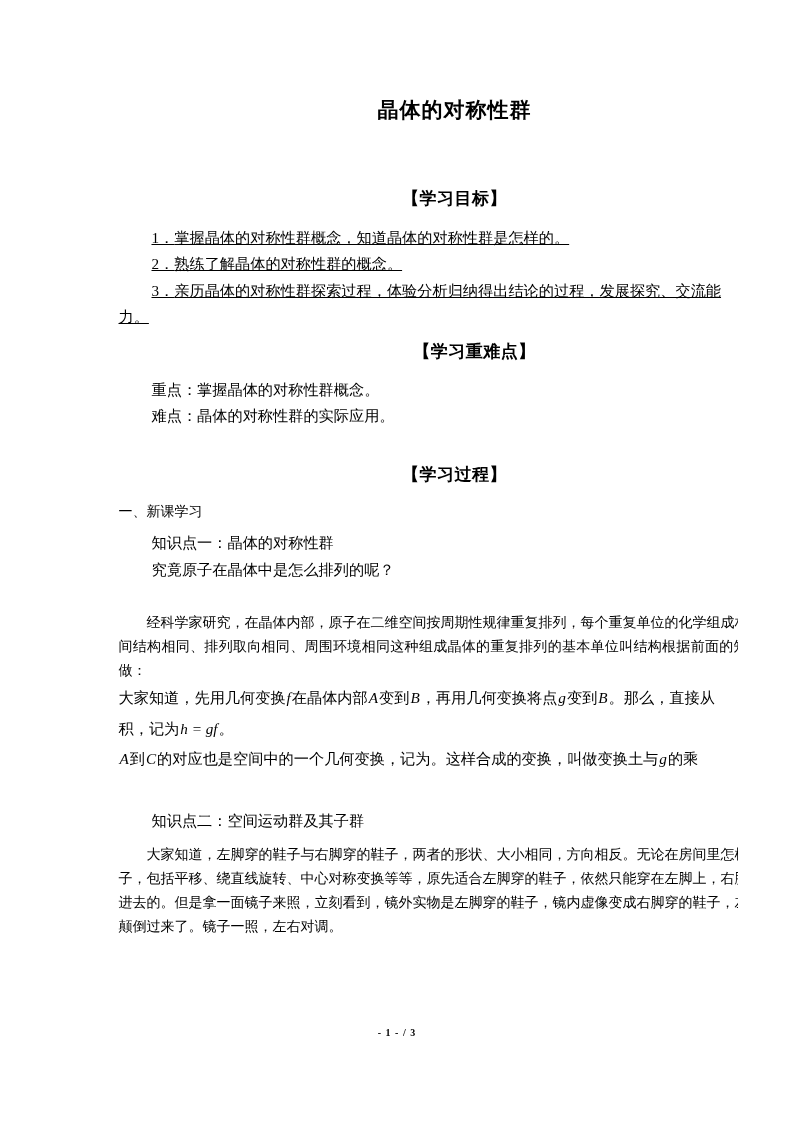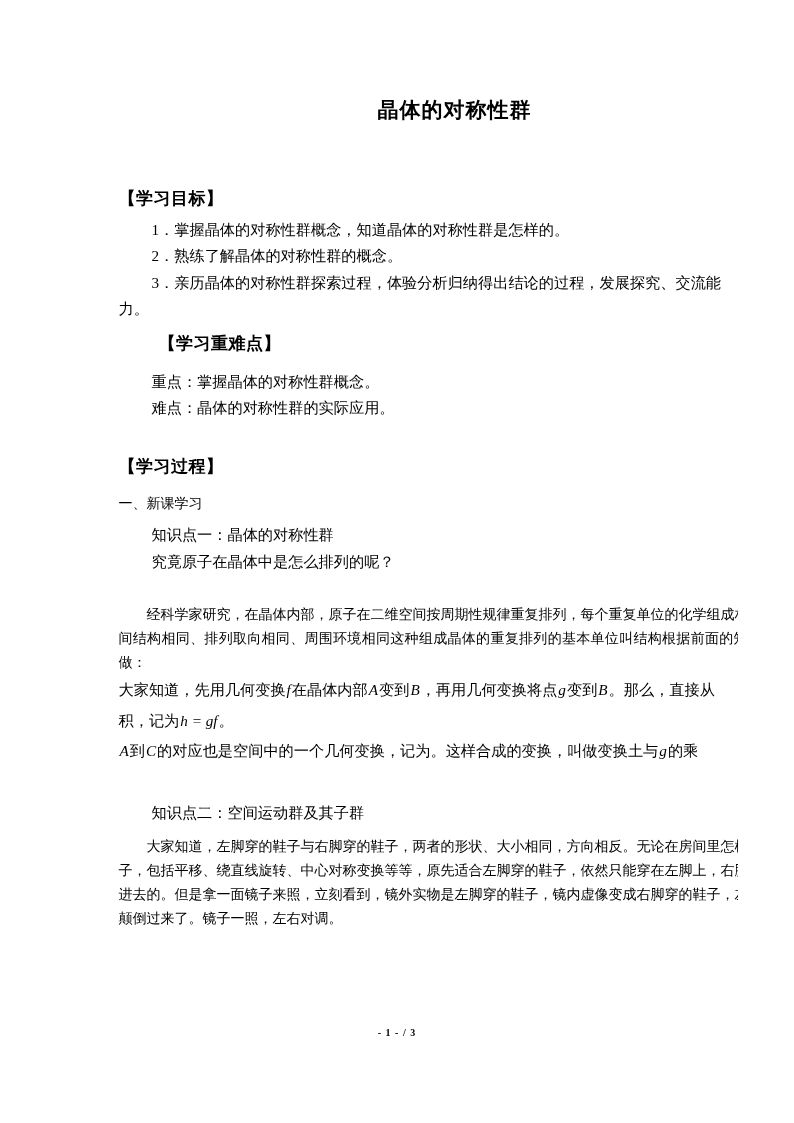--- a/index.html
+++ b/index.html
@@ -40,36 +40,37 @@
   }
 
   
   .bracket-heading {
     font-family: "Liberation Serif", "DejaVu Serif", serif;
     font-weight: bold;
     font-size: 17px;
     line-height: 1.55;
     margin: 0;
     letter-spacing: 0.5px;
+    text-align: center;
   }
   .h-target   { margin-top: 63px; }
   .h-keypoint { margin-top: 9px; margin-left: 40px; }
   .h-process  { margin-top: 32px; }
 
   
   .p {
     font-size: 14px;
     line-height: 1.72;
     margin: 0;
     text-align: justify;
     text-justify: inter-ideograph;
   }
   .indent1 { text-indent: 2em; }
 
-  .list-area { margin-top: 4px; }
+  .list-area { margin-top: 12px; text-decoration: underline; }
   .list-item {
     font-size: 15.2px;
     line-height: 1.74;
     margin: 0;
     padding-left: 33px;
     text-indent: 0;
     text-align: justify;
   }
   .list-item .num {
     font-family: "Liberation Serif", "DejaVu Serif", serif;

